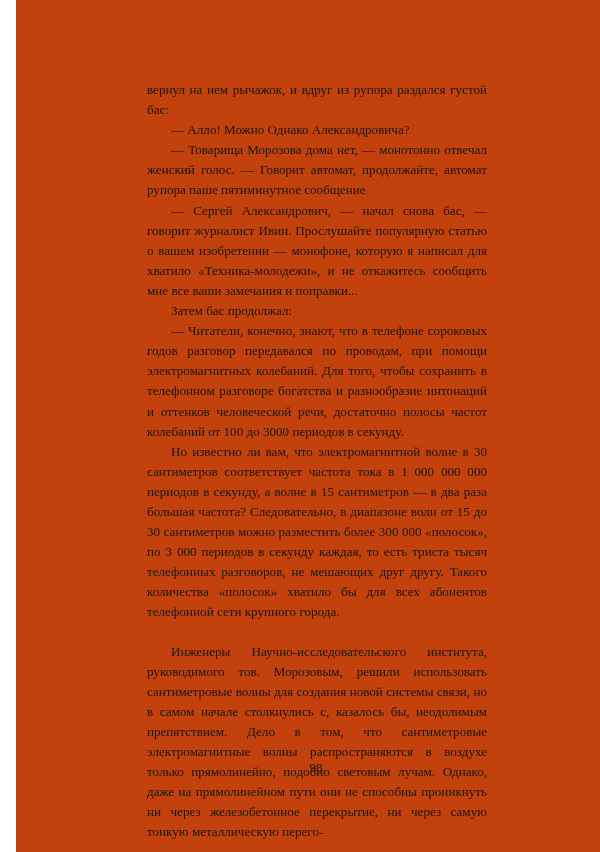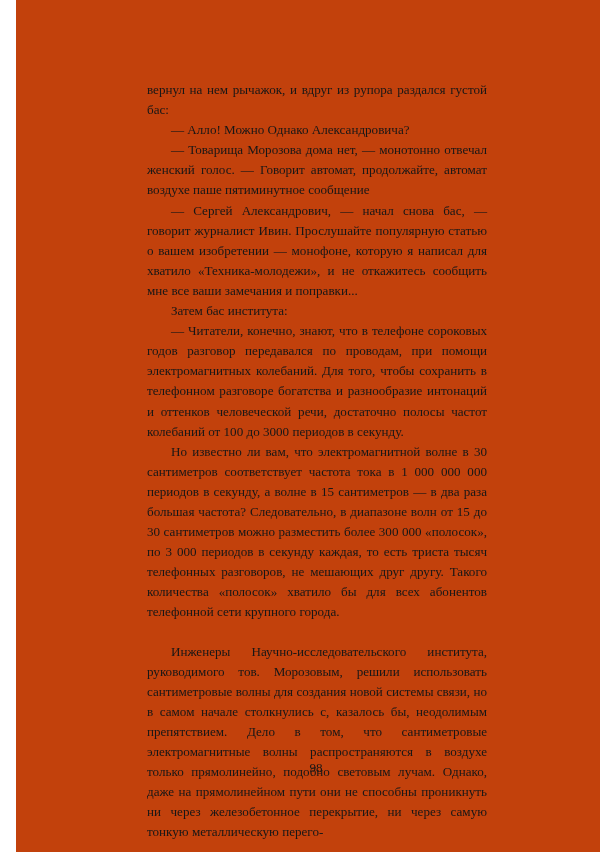--- a/index.html
+++ b/index.html
@@ -60,23 +60,23 @@
   }
 </style>
 </head>
 <body>
 
 <div class="page">
 
   <div class="text-block">
     <p class="para no-indent">вернул на нем рычажок, и вдруг из рупора раздался густой бас:</p>
     <p class="para">— Алло! Можно Однако Александровича?</p>
-    <p class="para">— Товарища Морозова дома нет, — монотонно отвечал женский голос. — Говорит автомат, продолжайте, автомат воздухе паше пятиминутное сообщение</p>
+    <p class="para">— Товарища Морозова дома нет, — монотонно отвечал женский голос. — Говорит автомат, продолжайте, автомат рупора паше пятиминутное сообщение</p>
     <p class="para">— Сергей Александрович, — начал снова бас, — говорит журналист Ивин. Прослушайте популярную статью о вашем изобретении — монофоне, которую я написал для хватило «Техника-молодежи», и не откажитесь сообщить мне все ваши замечания и поправки...</p>
-    <p class="para">Затем бас института:</p>
+    <p class="para">Затем бас продолжал:</p>
     <p class="para">— Читатели, конечно, знают, что в телефоне сороковых годов разговор передавался по проводам, при помощи электромагнитных колебаний. Для того, чтобы сохранить в телефонном разговоре богатства и разнообразие интонаций и оттенков человеческой речи, достаточно полосы частот колебаний от 100 до 3000 периодов в секунду.</p>
     <p class="para">Но известно ли вам, что электромагнитной волне в 30 сантиметров соответствует частота тока в 1 000 000 000 периодов в секунду, а волне в 15 сантиметров — в два раза большая частота? Следовательно, в диапазоне волн от 15 до 30 сантиметров можно разместить более 300 000 «полосок», по 3 000 периодов в секунду каждая, то есть триста тысяч телефонных разговоров, не мешающих друг другу. Такого количества «полосок» хватило бы для всех абонентов телефонной сети крупного города.</p>
     <p class="para gap-before">Инженеры Научно-исследовательского института, руководимого тов. Морозовым, решили использовать сантиметровые волны для создания новой системы связи, но в самом начале столкнулись с, казалось бы, неодолимым препятствием. Дело в том, что сантиметровые электромагнитные волны распространяются в воздухе только прямолинейно, подобно световым лучам. Однако, даже на прямолинейном пути они не способны проникнуть ни через железобетонное перекрытие, ни через самую тонкую металлическую перего-</p>
   </div>
 
   <div class="page-number">98</div>
 
 </div>
 
 </body></html>

